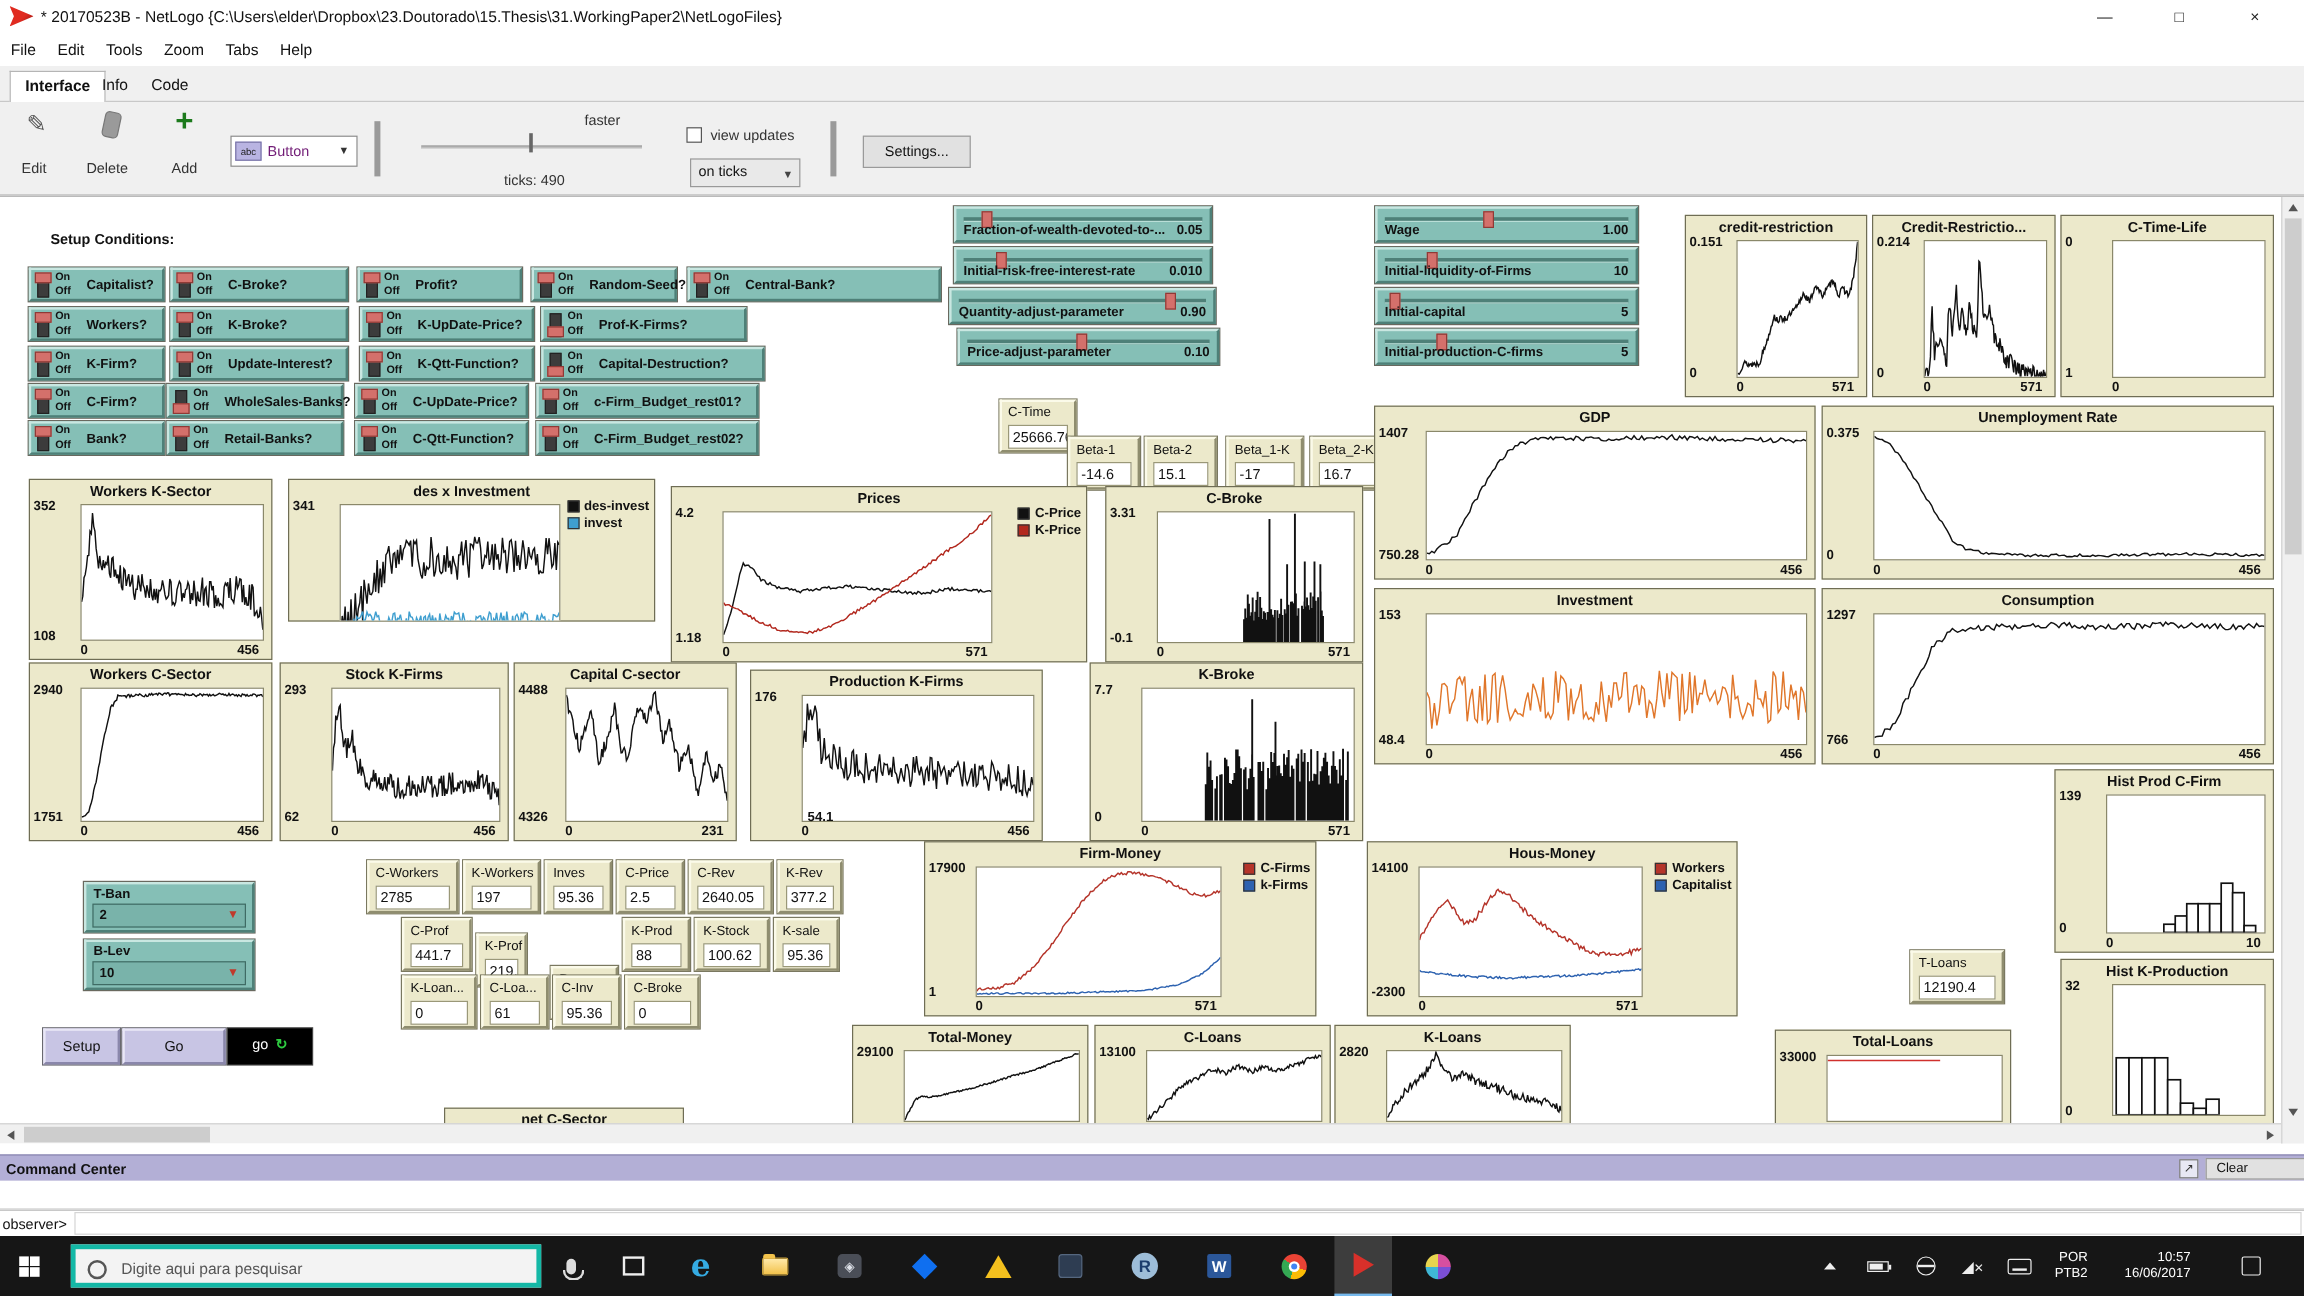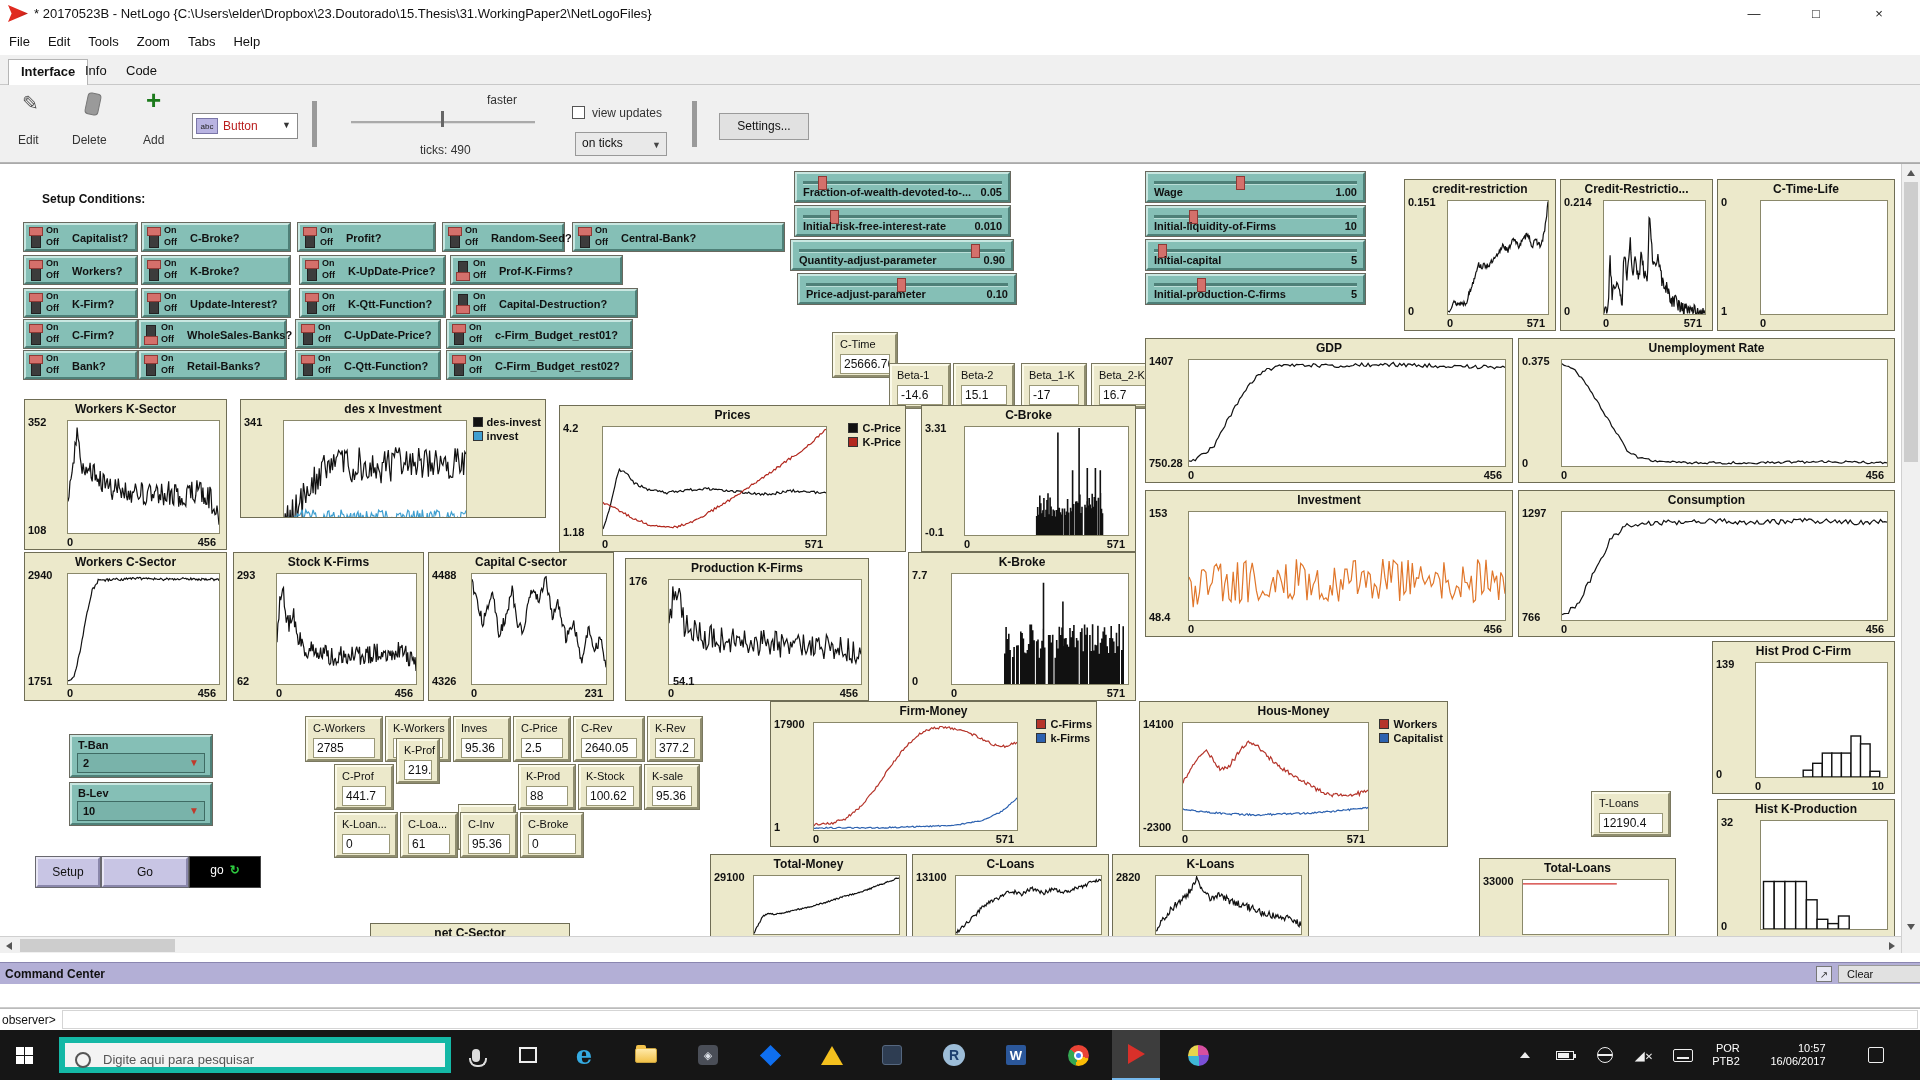--- a/index.html
+++ b/index.html
@@ -22,21 +22,21 @@
   .tab.active { background:#fff; border:1px solid #b5b5b5; border-bottom:none; font-weight:bold; }
 
   
   .toolbar { position:absolute; left:0; top:85px; width:1920px; height:78px; background:#f0f0f0; border-bottom:1px solid #b5b5b5; }
   .tool-lbl { position:absolute; font-size:12px; color:#333; }
   .pencil { position:absolute; font-size:20px; color:#555; }
   .eraser { position:absolute; width:14px; height:22px; background:#9a9a9a; border-radius:4px; transform:rotate(12deg); border:1px solid #777; }
   .plus { position:absolute; font-size:26px; font-weight:bold; color:#1c7a1c; }
   .widget-dd { position:absolute; left:192px; top:28px; width:106px; height:26px; background:#fff; border:1px solid #8a8a8a; font-size:12px; }
   .widget-dd .abc { position:absolute; left:3px; top:4px; width:22px; height:16px; background:#b9b4e2; border:1px solid #7a76a8; font-size:8px; text-align:center; line-height:15px; color:#222; }
-  .widget-dd .wlabel { position:absolute; left:30px; top:5px; color:#b91c1c; }
+  .widget-dd .wlabel { position:absolute; left:30px; top:5px; color:#701a75; }
   .widget-dd .arr { position:absolute; right:6px; top:6px; font-size:9px; color:#333; }
   .tb-divider { position:absolute; top:16px; width:5px; height:46px; background:#9a9a9a; }
   .speed-track { position:absolute; left:351px; top:36px; width:184px; height:3px; background:#aaa; border-bottom:1px solid #ddd; }
   .speed-thumb { position:absolute; left:441px; top:26px; width:3px; height:16px; background:#666; }
   .checkbox { position:absolute; width:13px; height:13px; border:1px solid #555; background:#fff; }
   .mode-dd { position:absolute; left:575px; top:47px; width:92px; height:24px; background:#e9e9e9; border:1px solid #999; font-size:12px; color:#111; padding:3px 6px; }
   .mode-dd .arr { position:absolute; right:5px; top:7px; font-size:9px; color:#444; }
   .settings-btn { position:absolute; left:719px; top:28px; width:90px; height:27px; background:#e1e1e1; border:1px solid #9a9a9a; font-size:12px; color:#111; text-align:center; line-height:25px; }
 
   
@@ -100,21 +100,21 @@
   .cc-body { position:absolute; left:0; top:984px; width:1920px; height:24px; background:#fff; border-bottom:1px solid #ccc; }
   .cc-prompt-row { position:absolute; left:0; top:1008px; width:1920px; height:22px; background:#fff; border-top:1px solid #bbb; }
   .cc-prompt { position:absolute; left:2px; top:4px; font-size:12px; color:#111; }
   .cc-input { position:absolute; left:62px; top:1px; right:2px; height:19px; background:#fff; border:1px solid #d5d5d5; }
 
   
   .taskbar { position:absolute; left:0; top:1030px; width:1920px; height:50px; background:#161616; }
   .tb-slot { position:absolute; top:0; width:48px; height:50px; display:flex; align-items:center; justify-content:center; }
   .start-grid { width:17px; height:17px; display:grid; grid-template-columns:8px 8px; grid-template-rows:8px 8px; gap:1px; }
   .start-grid div { background:#fff; }
-  .search-box { position:absolute; left:59px; top:7px; width:392px; height:36px; background:#f3f3f3; border:6px solid #14b8a6; }
+  .search-box { position:absolute; left:59px; top:7px; width:392px; height:36px; background:#f3f3f3; border:4px solid #14b8a6; }
   .search-ring { position:absolute; left:10px; top:9px; width:16px; height:16px; border:2px solid #555; border-radius:50%; }
   .search-text { position:absolute; left:38px; top:9px; font-size:13px; color:#555; white-space:nowrap; }
   .mic { position:absolute; width:8px; height:13px; background:#ddd; border-radius:4px; }
   .mic:after { content:""; position:absolute; left:-3px; top:9px; width:14px; height:7px; border:2px solid #ddd; border-top:none; border-radius:0 0 8px 8px; }
   .tray-text { font-size:11px; color:#fff; text-align:right; line-height:13px; }
   .tray-item { position:absolute; top:0; height:50px; display:flex; align-items:center; justify-content:center; }
 </style>
 </head>
 <body>
 
@@ -437,21 +437,21 @@
         <div class="mon-value">2640.05</div>
       </div>
       <div class="monitor" style="left: 648px; top: 553px; width: 54px; height: 44px;">
         <div class="mon-label">K-Rev</div>
         <div class="mon-value">377.2</div>
       </div>
       <div class="monitor" style="left: 335px; top: 601px; width: 58px; height: 44px;">
         <div class="mon-label">C-Prof</div>
         <div class="mon-value">441.7</div>
       </div>
-      <div class="monitor" style="left: 397px; top: 575px; width: 42px; height: 44px;">
+      <div class="monitor" style="left: 397px; top: 614px; width: 42px; height: 44px;">
         <div class="mon-label">K-Prof</div>
         <div class="mon-value">219.1</div>
       </div>
       <div class="monitor" style="left: 459px; top: 601px; width: 56px; height: 44px; margin-top: 40px;">
         <div class="mon-label">Dep</div>
         <div class="mon-value">83.52</div>
       </div>
       <div class="monitor" style="left: 519px; top: 601px; width: 56px; height: 44px;">
         <div class="mon-label">K-Prod</div>
         <div class="mon-value">88</div>

